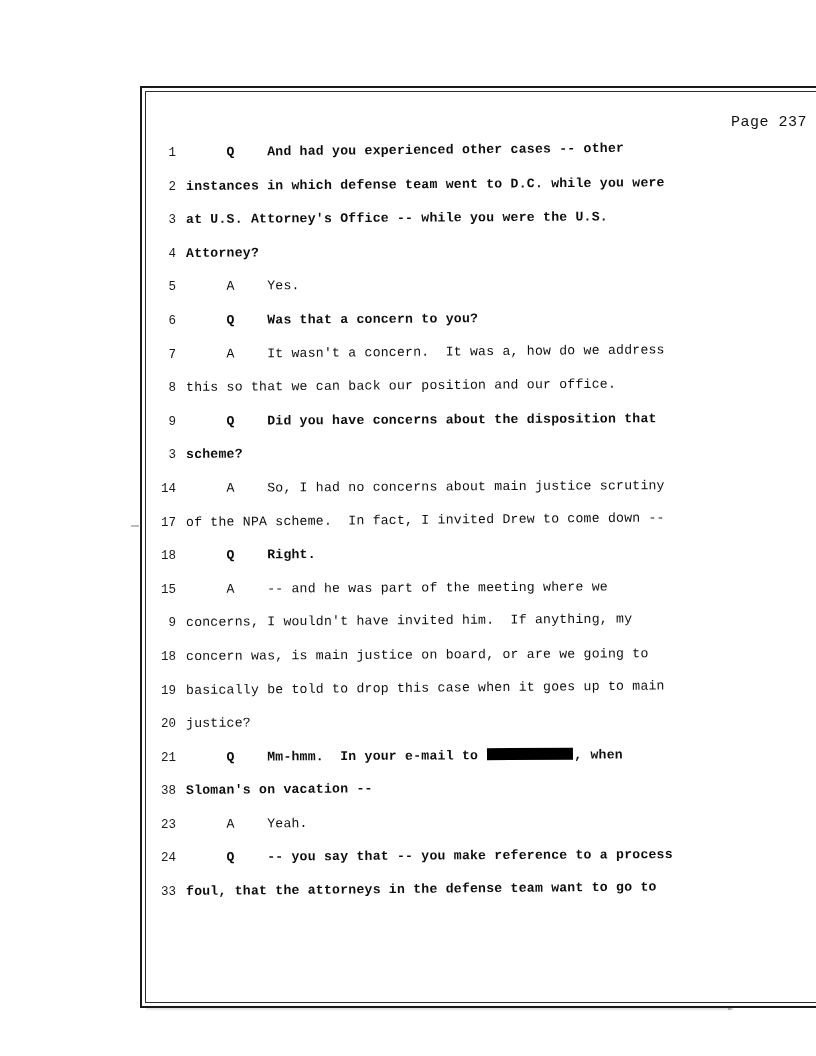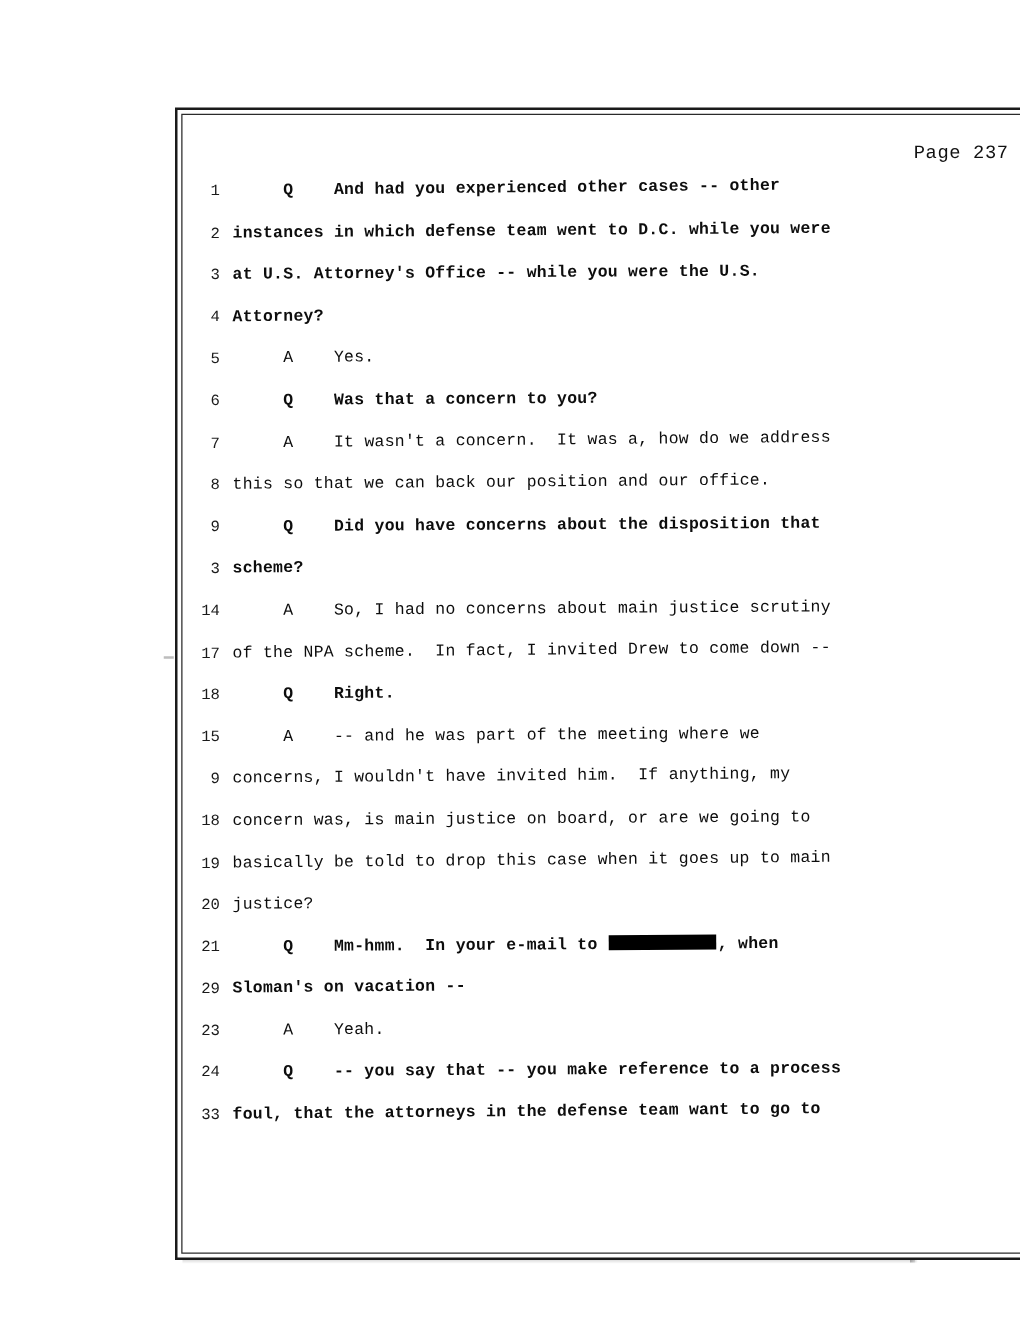--- a/index.html
+++ b/index.html
@@ -211,21 +211,21 @@
       </div>
       <div class="line">
         <div class="line-no">20</div>
         <div class="line-text skew-b">justice?</div>
       </div>
       <div class="line">
         <div class="line-no">21</div>
         <div class="line-text bold skew-c">     Q    Mm-hmm.  In your e-mail to <span class="redaction" style="width: 86px;"></span>, when</div>
       </div>
       <div class="line">
-        <div class="line-no">29</div>
+        <div class="line-no">38</div>
         <div class="line-text bold skew-a">Sloman's on vacation --</div>
       </div>
       <div class="line">
         <div class="line-no">23</div>
         <div class="line-text skew-b">     A    Yeah.</div>
       </div>
       <div class="line">
         <div class="line-no">24</div>
         <div class="line-text bold skew-c">     Q    -- you say that -- you make reference to a process</div>
       </div>

